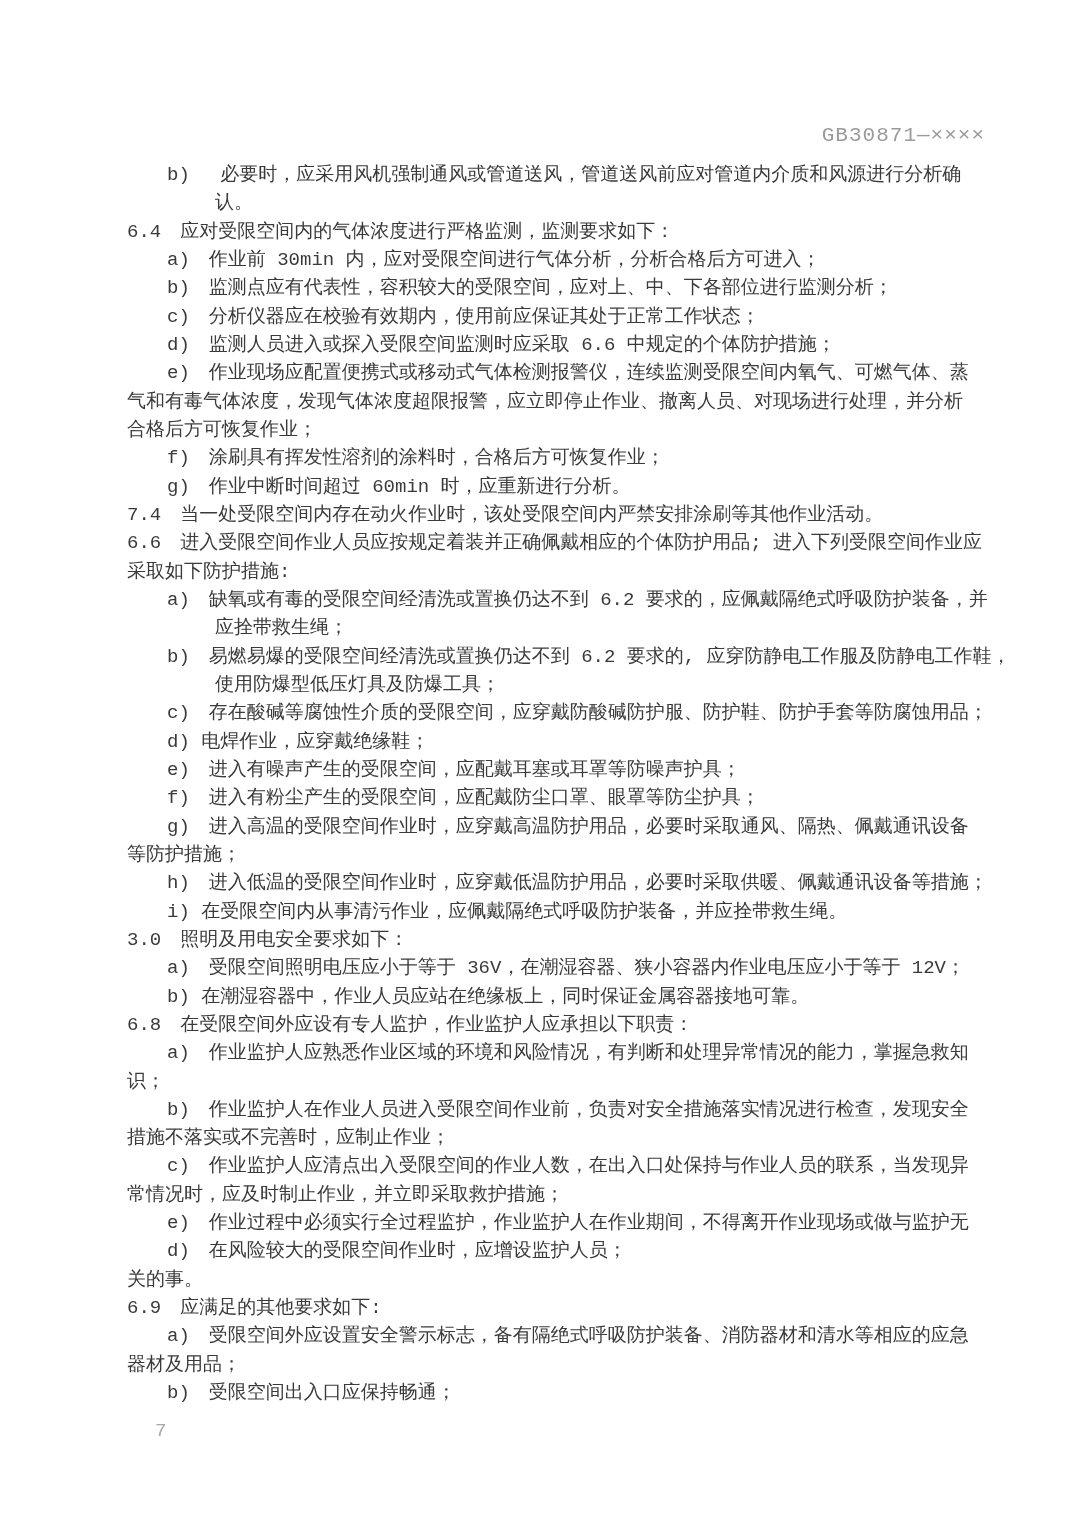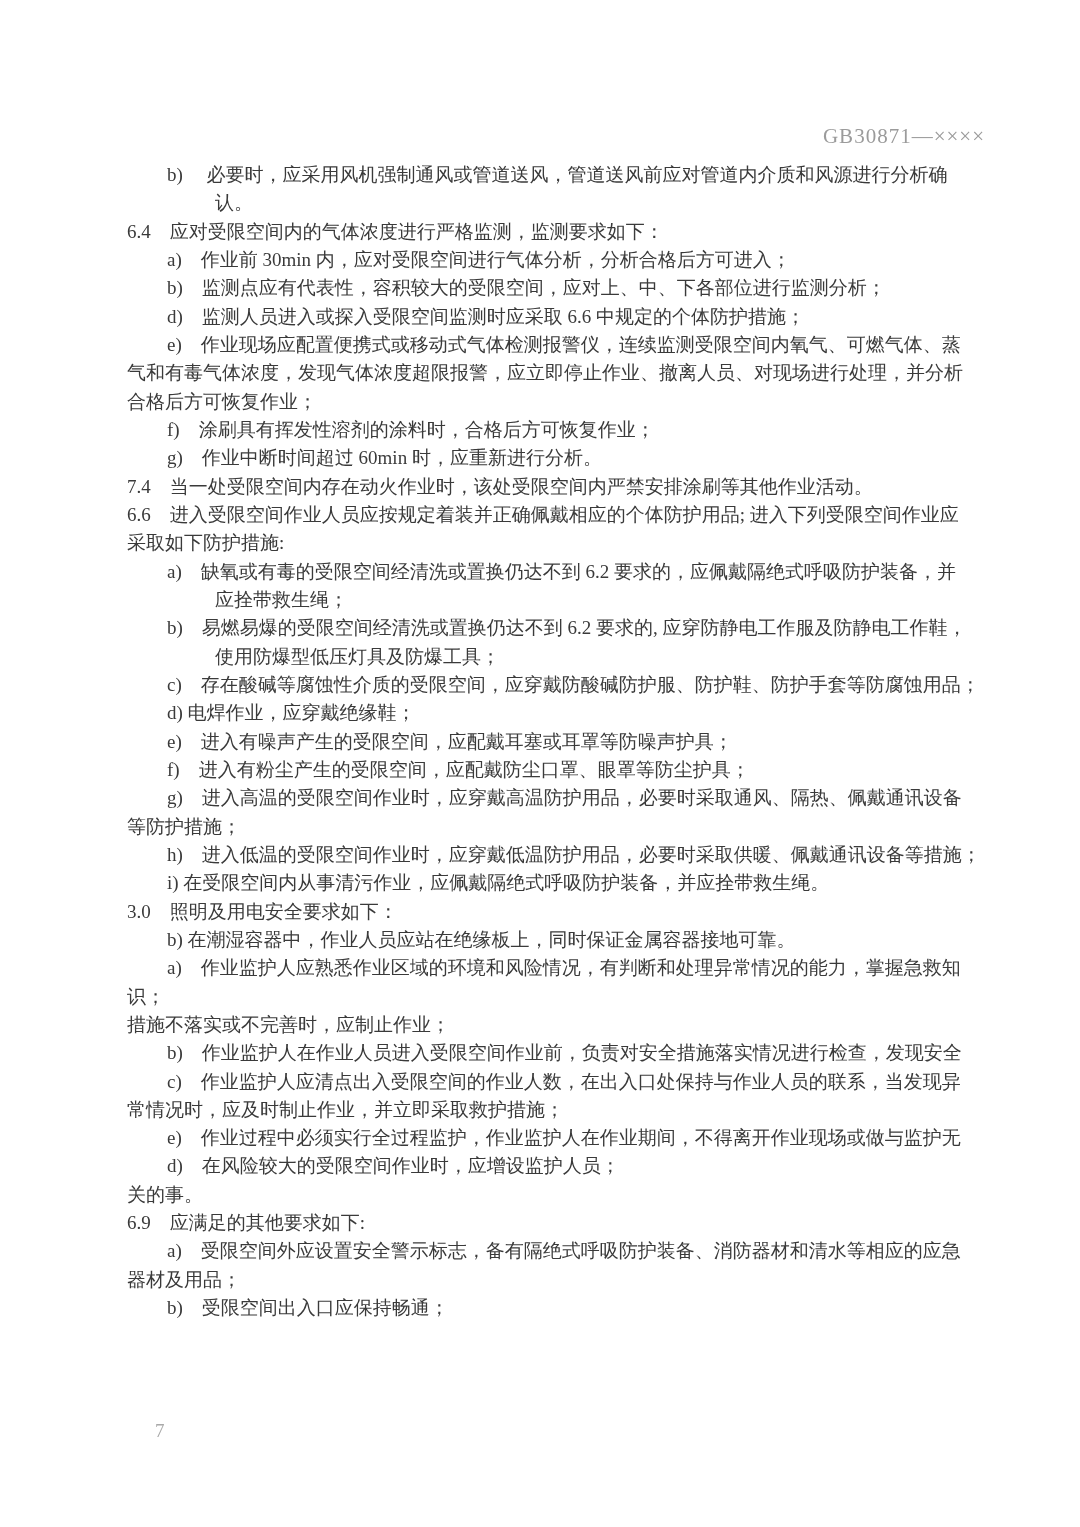--- a/index.html
+++ b/index.html
@@ -3,21 +3,21 @@
 <meta charset="utf-8">
 <style>
   * { box-sizing: border-box; }
   html, body { margin: 0; padding: 0; background: #ffffff; }
   .page {
     position: relative;
     width: 1080px;
     height: 1527px;
     background: #ffffff;
     overflow: hidden;
-    font-family: Liberation Serif, serif;
+    font-family: Liberation Mono, monospace;
   }
   .header {
     position: absolute;
     top: 124px;
     left: 127px;
     width: 858px;
     text-align: right;
     font-size: 21px;
     letter-spacing: 1px;
     color: #9b9b9b;
@@ -51,20 +51,21 @@
   <div class="header">
     <span>GB30871—××××</span>
   </div>
 
   <div class="doc-body" id="doc-body">
       <div class="line indent-item">b)　 必要时，应采用风机强制通风或管道送风，管道送风前应对管道内介质和风源进行分析确</div>
       <div class="line indent-hang2">认。</div>
       <div class="line indent-section">6.4　应对受限空间内的气体浓度进行严格监测，监测要求如下：</div>
       <div class="line indent-item">a)　作业前 30min 内，应对受限空间进行气体分析，分析合格后方可进入；</div>
       <div class="line indent-item">b)　监测点应有代表性，容积较大的受限空间，应对上、中、下各部位进行监测分析；</div>
+      <div class="line indent-item">c)　分析仪器应在校验有效期内，使用前应保证其处于正常工作状态；</div>
       <div class="line indent-item">d)　监测人员进入或探入受限空间监测时应采取 6.6 中规定的个体防护措施；</div>
       <div class="line indent-item">e)　作业现场应配置便携式或移动式气体检测报警仪，连续监测受限空间内氧气、可燃气体、蒸</div>
       <div class="line indent-flush">气和有毒气体浓度，发现气体浓度超限报警，应立即停止作业、撤离人员、对现场进行处理，并分析</div>
       <div class="line indent-flush">合格后方可恢复作业；</div>
       <div class="line indent-item">f)　涂刷具有挥发性溶剂的涂料时，合格后方可恢复作业；</div>
       <div class="line indent-item">g)　作业中断时间超过 60min 时，应重新进行分析。</div>
       <div class="line indent-section">7.4　当一处受限空间内存在动火作业时，该处受限空间内严禁安排涂刷等其他作业活动。</div>
       <div class="line indent-section">6.6　进入受限空间作业人员应按规定着装并正确佩戴相应的个体防护用品; 进入下列受限空间作业应</div>
       <div class="line indent-flush">采取如下防护措施:</div>
       <div class="line indent-item">a)　缺氧或有毒的受限空间经清洗或置换仍达不到 6.2 要求的，应佩戴隔绝式呼吸防护装备，并</div>
@@ -73,25 +74,27 @@
       <div class="line indent-hang2">使用防爆型低压灯具及防爆工具；</div>
       <div class="line indent-item">c)　存在酸碱等腐蚀性介质的受限空间，应穿戴防酸碱防护服、防护鞋、防护手套等防腐蚀用品；</div>
       <div class="line indent-item">d) 电焊作业，应穿戴绝缘鞋；</div>
       <div class="line indent-item">e)　进入有噪声产生的受限空间，应配戴耳塞或耳罩等防噪声护具；</div>
       <div class="line indent-item">f)　进入有粉尘产生的受限空间，应配戴防尘口罩、眼罩等防尘护具；</div>
       <div class="line indent-item">g)　进入高温的受限空间作业时，应穿戴高温防护用品，必要时采取通风、隔热、佩戴通讯设备</div>
       <div class="line indent-flush">等防护措施；</div>
       <div class="line indent-item">h)　进入低温的受限空间作业时，应穿戴低温防护用品，必要时采取供暖、佩戴通讯设备等措施；</div>
       <div class="line indent-item">i) 在受限空间内从事清污作业，应佩戴隔绝式呼吸防护装备，并应拴带救生绳。</div>
       <div class="line indent-section">3.0　照明及用电安全要求如下：</div>
+      <div class="line indent-item">a)　受限空间照明电压应小于等于 36V，在潮湿容器、狭小容器内作业电压应小于等于 12V；</div>
       <div class="line indent-item">b) 在潮湿容器中，作业人员应站在绝缘板上，同时保证金属容器接地可靠。</div>
+      <div class="line indent-section">6.8　在受限空间外应设有专人监护，作业监护人应承担以下职责：</div>
       <div class="line indent-item">a)　作业监护人应熟悉作业区域的环境和风险情况，有判断和处理异常情况的能力，掌握急救知</div>
       <div class="line indent-flush">识；</div>
+      <div class="line indent-item">b)　作业监护人在作业人员进入受限空间作业前，负责对安全措施落实情况进行检查，发现安全</div>
       <div class="line indent-flush">措施不落实或不完善时，应制止作业；</div>
-      <div class="line indent-item">b)　作业监护人在作业人员进入受限空间作业前，负责对安全措施落实情况进行检查，发现安全</div>
       <div class="line indent-item">c)　作业监护人应清点出入受限空间的作业人数，在出入口处保持与作业人员的联系，当发现异</div>
       <div class="line indent-flush">常情况时，应及时制止作业，并立即采取救护措施；</div>
       <div class="line indent-item">e)　作业过程中必须实行全过程监护，作业监护人在作业期间，不得离开作业现场或做与监护无</div>
       <div class="line indent-item">d)　在风险较大的受限空间作业时，应增设监护人员；</div>
       <div class="line indent-flush">关的事。</div>
       <div class="line indent-section">6.9　应满足的其他要求如下:</div>
       <div class="line indent-item">a)　受限空间外应设置安全警示标志，备有隔绝式呼吸防护装备、消防器材和清水等相应的应急</div>
       <div class="line indent-flush">器材及用品；</div>
       <div class="line indent-item">b)　受限空间出入口应保持畅通；</div>
     </div>

